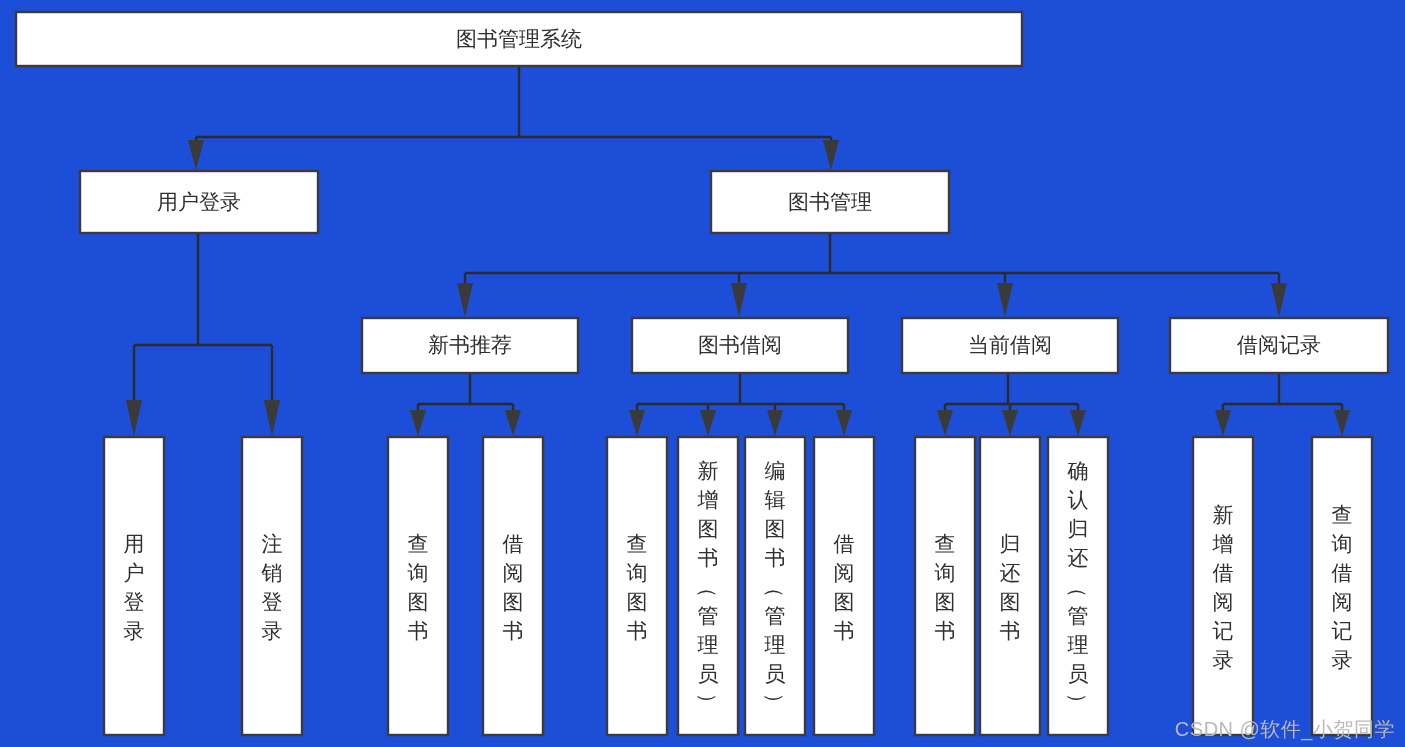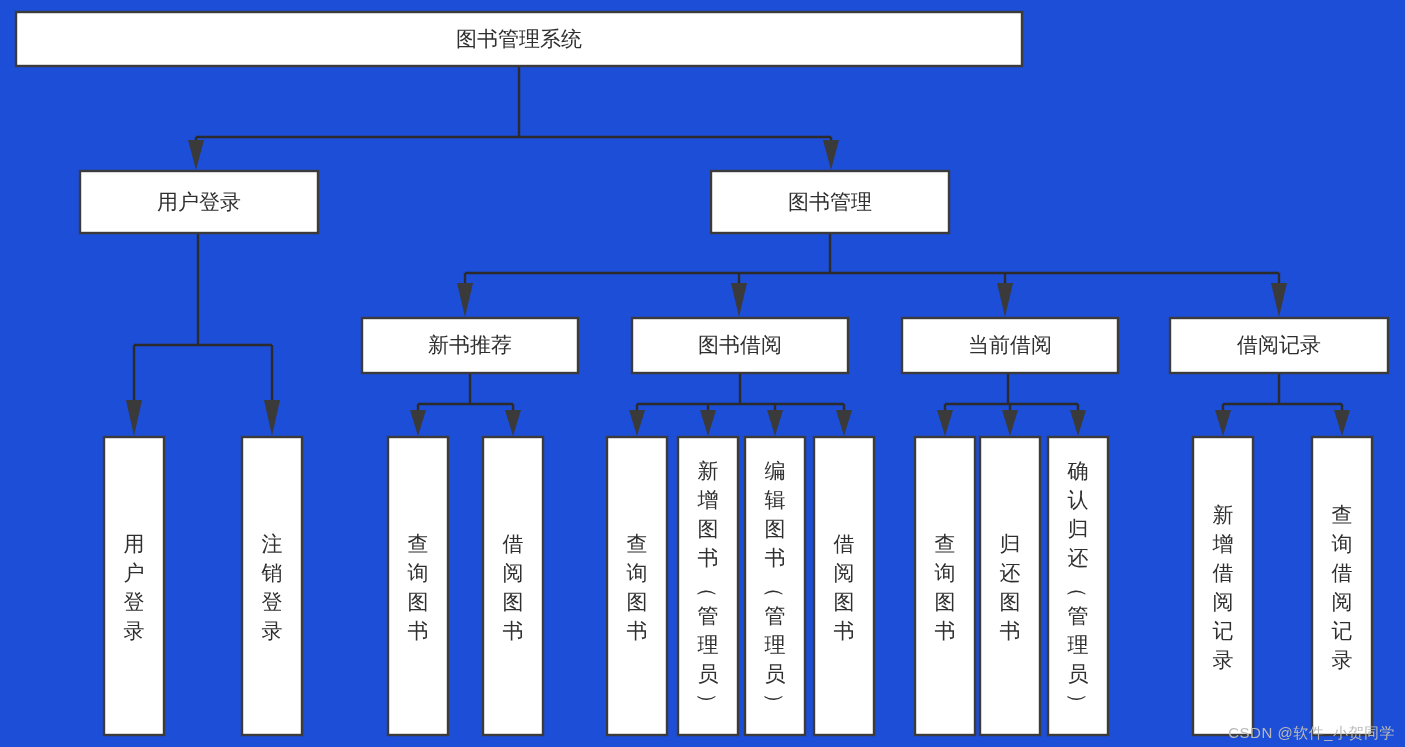--- a/index.html
+++ b/index.html
@@ -52,21 +52,21 @@
     fill: #2f2f2f;
     font-family: "Liberation Sans", "DejaVu Sans", sans-serif;
     font-size: 21px;
     text-anchor: middle;
   }
   .watermark {
     position: absolute;
     right: 10px;
     bottom: 4px;
     font-family: "Liberation Sans", "DejaVu Sans", sans-serif;
-    font-size: 15px;
+    font-size: 20px;
     color: #b9b9b9;
     letter-spacing: 0.5px;
     user-select: none;
     white-space: nowrap;
   }
 </style>
 </head>
 <body>
 
 <div id="diagram-root">

